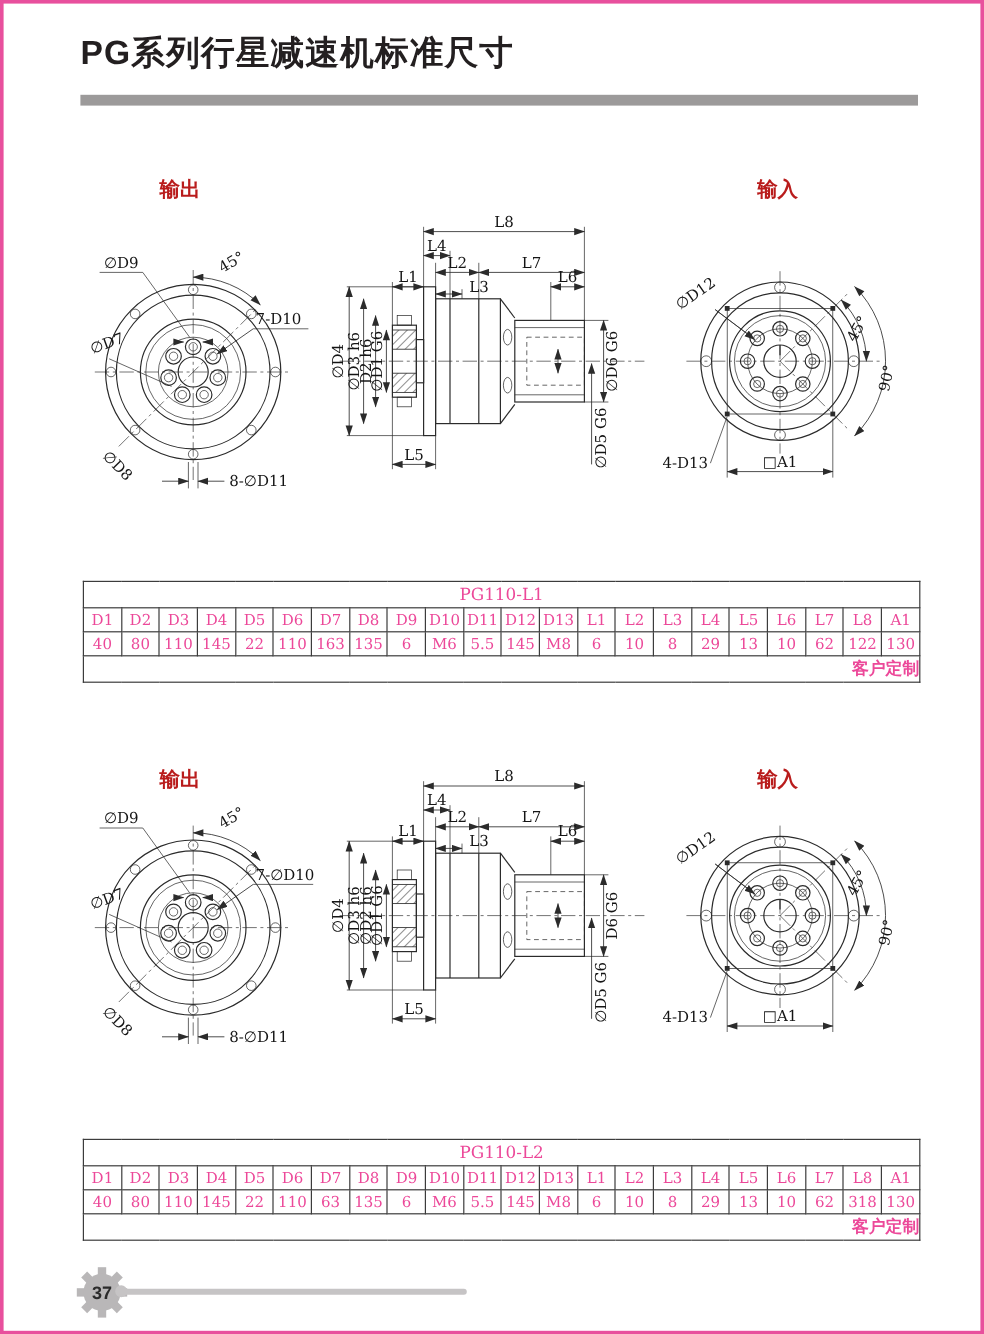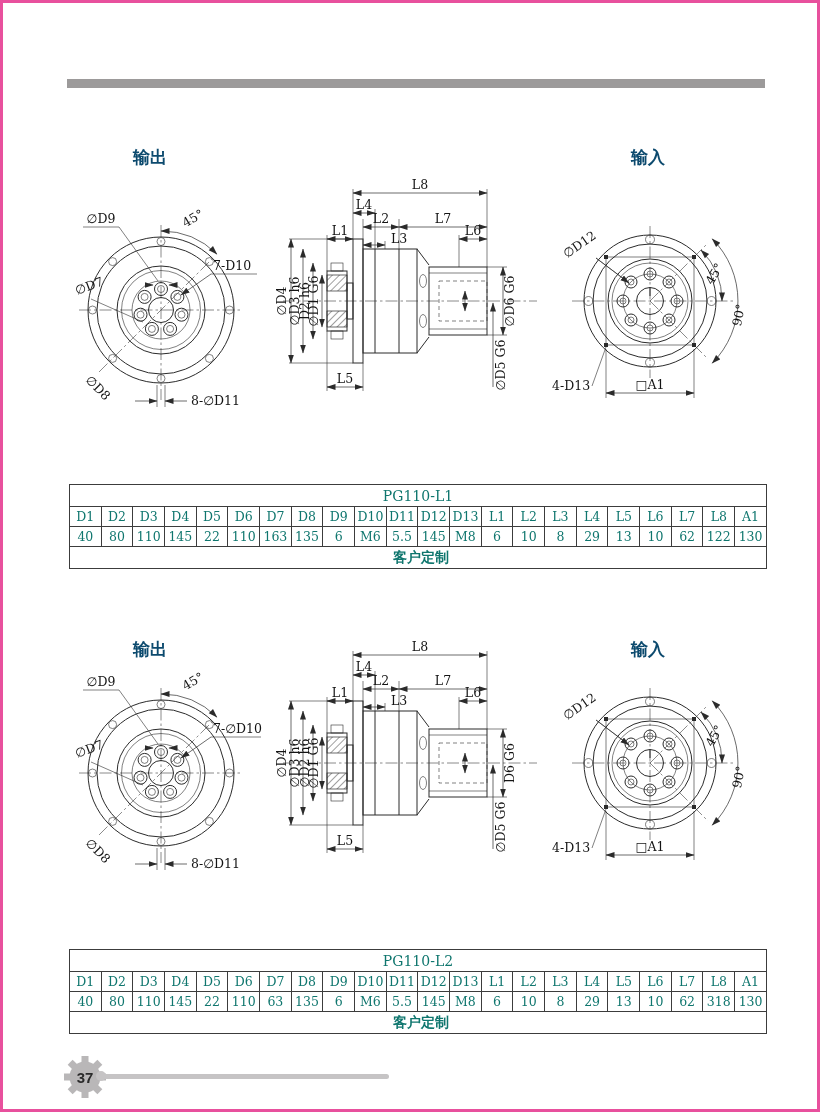--- a/index.html
+++ b/index.html
@@ -2,39 +2,39 @@
 <html><head>
 <meta charset="utf-8">
 <style>
   html,body{margin:0;padding:0;background:#ffffff;}
   .page{position:relative;width:820px;height:1112px;box-sizing:border-box;
         border:3px solid #e8509d;background:#fff;overflow:hidden;
         font-family:"Liberation Sans",sans-serif;}
   .title{position:absolute;left:64px;top:22px;font-size:28px;font-weight:bold;
          color:#231f20;letter-spacing:1px;}
   .accent-bar{position:absolute;left:64px;top:76px;width:698px;height:9px;background:#9c9a9a;}
-  .sec-head{position:absolute;font-size:17px;font-weight:bold;color:#0c4a6e;}
+  .sec-head{position:absolute;font-size:17px;font-weight:bold;color:#b91c1c;}
   .abs{position:absolute;}
   svg{overflow:visible;}
   svg .ln{fill:none;stroke:#2b2b2b;stroke-width:1;}
   svg .tn{fill:none;stroke:#2b2b2b;stroke-width:.6;}
   svg .cl{fill:none;stroke:#2b2b2b;stroke-width:.55;stroke-dasharray:12 3 2.5 3;}
   svg .dash{fill:none;stroke:#2b2b2b;stroke-width:.6;stroke-dasharray:4 3;}
   svg .dl{fill:none;stroke:#2b2b2b;stroke-width:.7;marker-start:url(#arrS);marker-end:url(#arrE);}
   svg .dle{fill:none;stroke:#2b2b2b;stroke-width:.7;marker-end:url(#arrE);}
   svg .dt{font-family:"DejaVu Serif",serif;font-size:12.5px;fill:#141414;}
   svg .sq{fill:#2b2b2b;stroke:none;}
   svg .hat{fill:url(#hatch);stroke:#2b2b2b;stroke-width:.7;}
   .tbl{position:absolute;left:66px;width:698px;}
   table{border-collapse:collapse;table-layout:fixed;width:100%;
-        font-family:"DejaVu Serif",serif;color:#0f766e;}
+        font-family:"DejaVu Serif",serif;color:#ec4899;}
   td,th{border:1px solid #3c3c3c;text-align:center;font-weight:normal;
         font-size:12.5px;padding:0;height:19px;overflow:hidden;white-space:nowrap;}
   .t-title td{font-size:14px;height:21px;border-bottom:1px solid #3c3c3c;}
-  .t-note td{text-align:center;font-weight:bold;font-family:"Liberation Sans",sans-serif;
+  .t-note td{text-align:right;font-weight:bold;font-family:"Liberation Sans",sans-serif;
              font-size:14px;padding-left:6px;height:21px;}
   .foot-line{position:absolute;left:96px;top:1071px;width:290px;height:5px;
              background:#c6c4c5;border-radius:3px;}
   .foot-dot{position:absolute;left:93px;top:1068px;width:10px;height:10px;
             border-radius:50%;background:#c6c4c5;}
 </style>
 </head>
 <body>
 
 <div class="page">
@@ -47,20 +47,21 @@
         </marker>
       <marker id="arrS" markerWidth="10" markerHeight="8" refX="0.5" refY="3" orient="auto" markerUnits="userSpaceOnUse">
         <path d="M9,0L0,3L9,6z" fill="#2b2b2b"></path>
         </marker>
       <pattern id="hatch" patternUnits="userSpaceOnUse" width="5" height="5" patternTransform="rotate(45)">
         <line x1="0" y1="0" x2="0" y2="5" stroke="#2b2b2b" stroke-width="0.9"></line>
         </pattern>
     </defs>
   </svg>
 
+  <div class="title">PG系列行星减速机标准尺寸</div>
   <div class="accent-bar"></div>
 
   
   <div class="sec-head" style="left:130px;top:143px">输出</div>
   <div class="sec-head" style="left:628px;top:143px">输入</div>
 
   
   <svg class="abs" style="left:58px;top:192px" width="250" height="235" viewBox="0 0 250 235">
     <g class="cl">
       <line x1="100" y1="30" x2="100" y2="205"></line>

